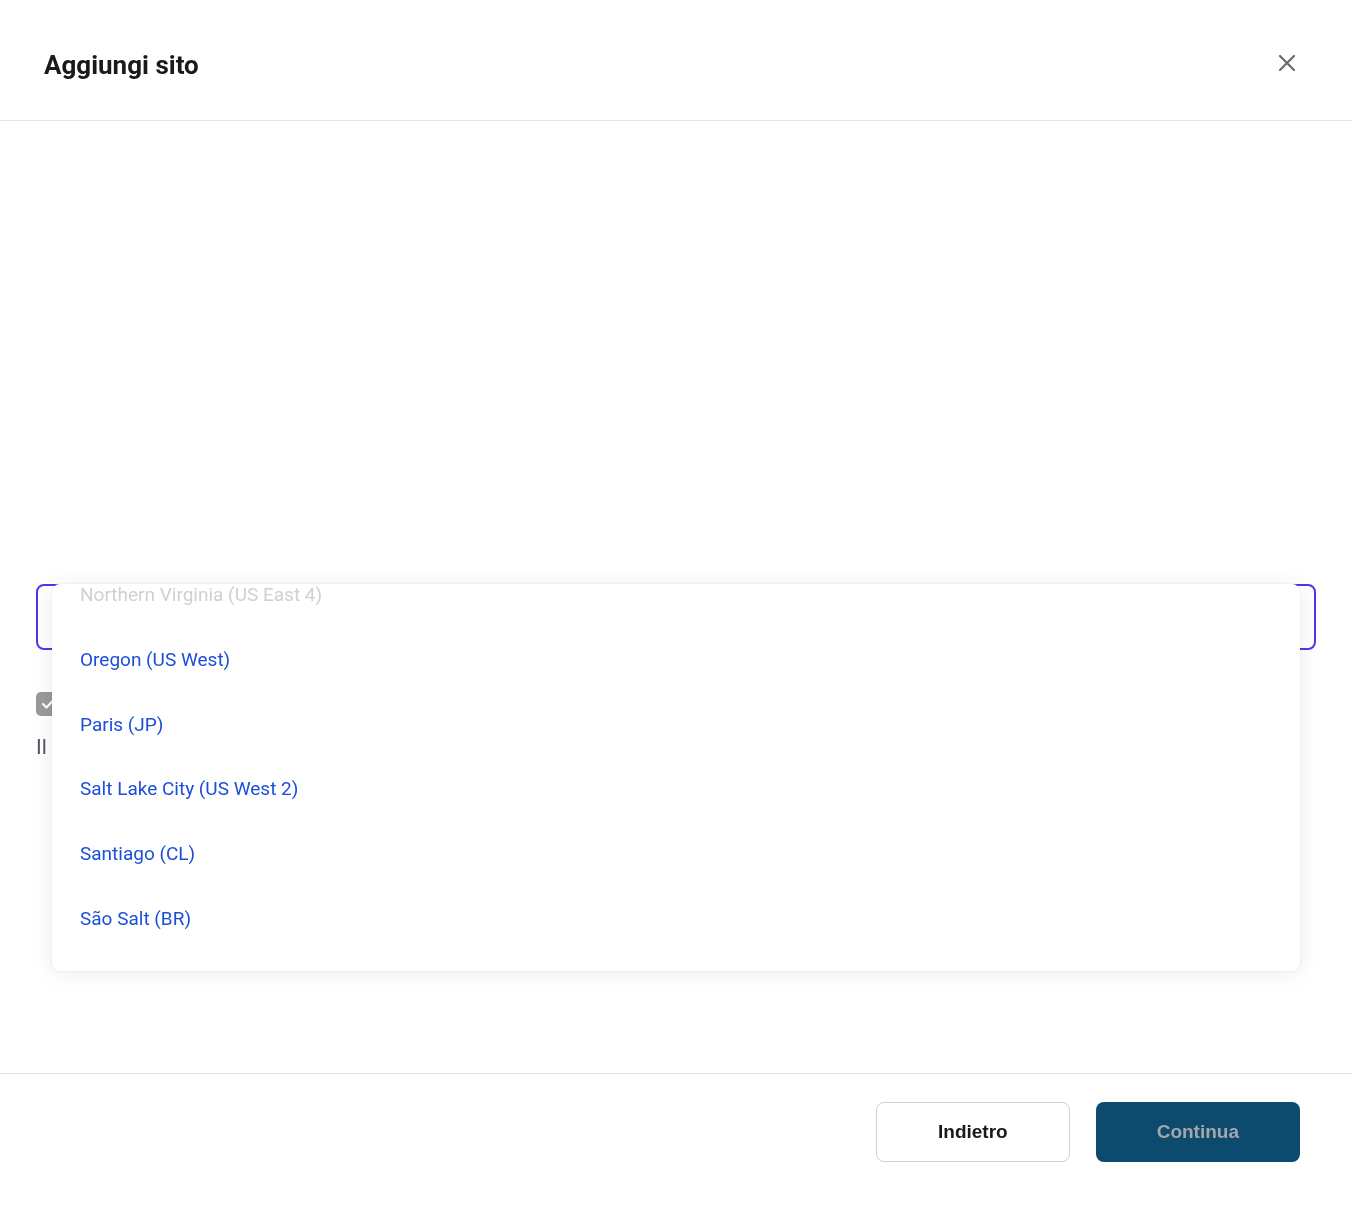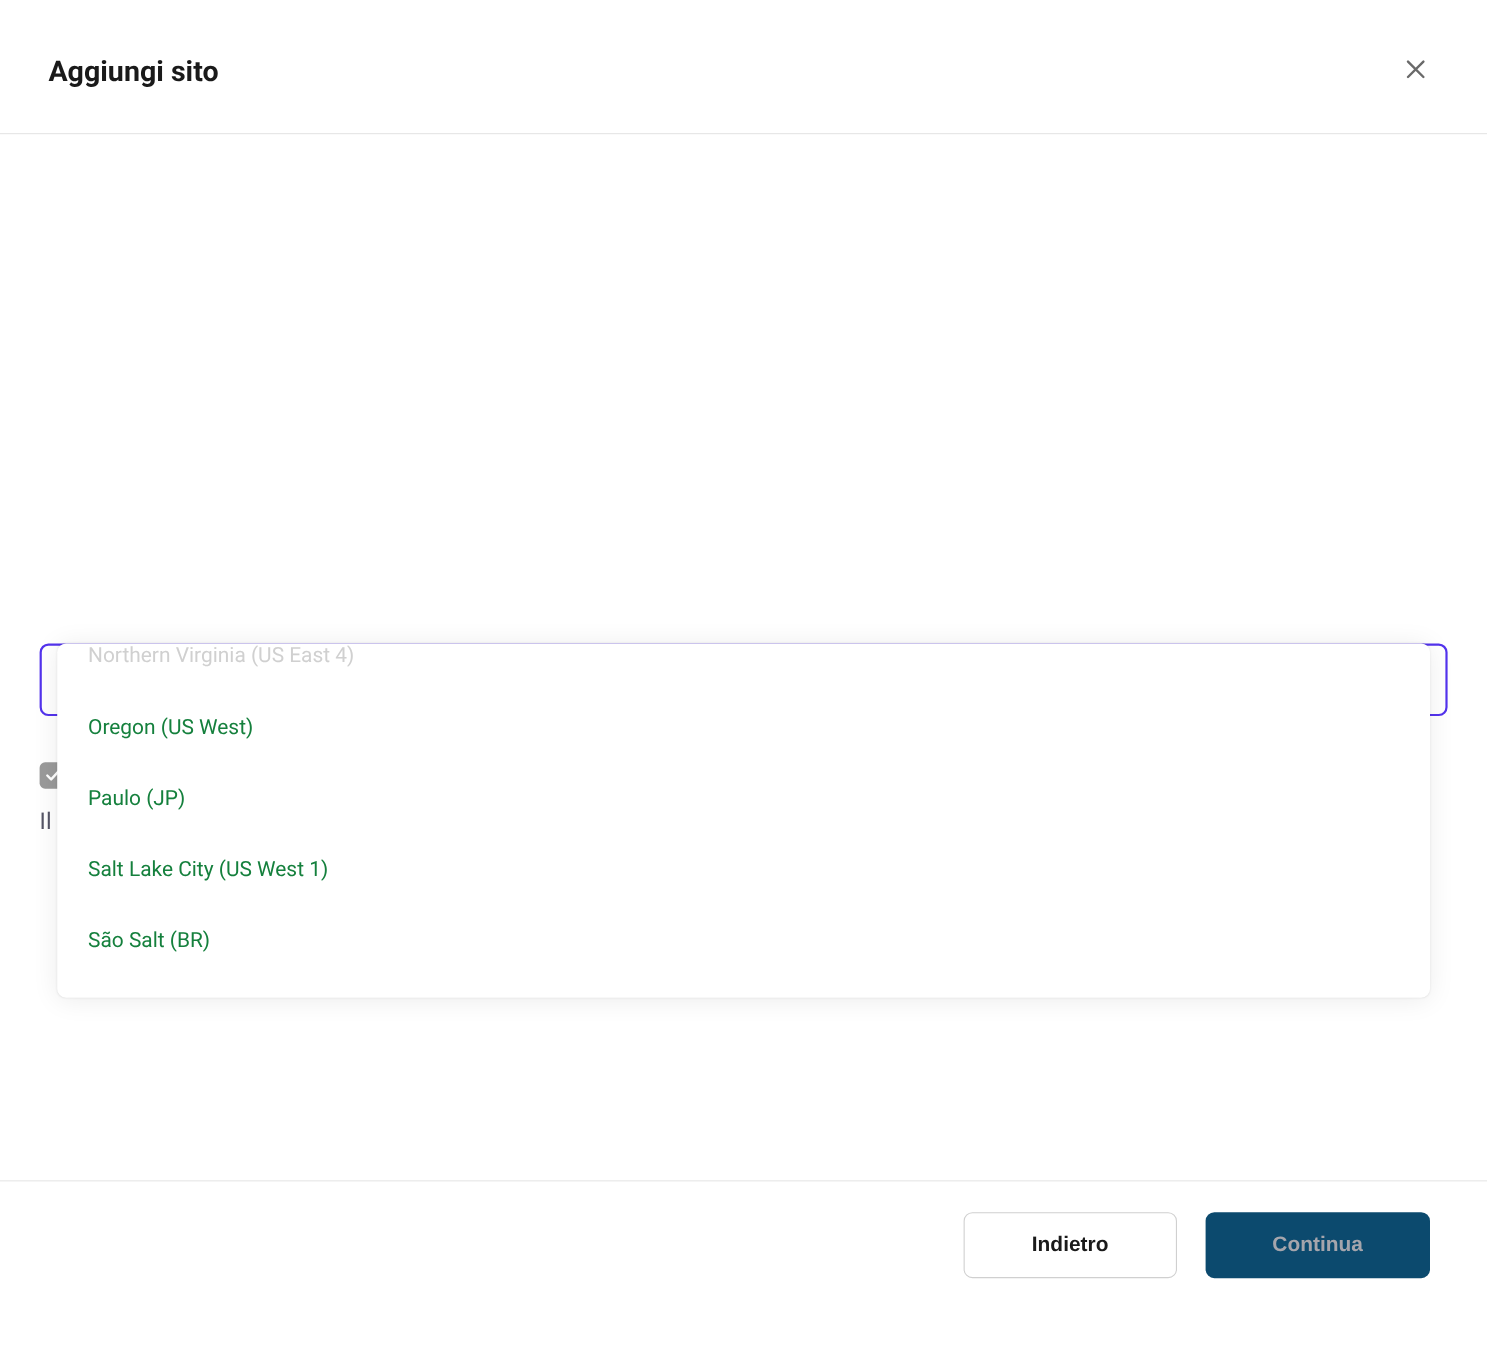--- a/index.html
+++ b/index.html
@@ -52,21 +52,21 @@
       background: #ffffff;
       border-radius: 8px;
       box-shadow: 0 2px 24px rgba(0, 0, 0, 0.08), 0 0 2px rgba(0,0,0,0.1);
       overflow: hidden;
       z-index: 10;
     }
 
     .dropdown-item {
       padding: 21px 28px;
       font-size: 19px;
-      color: #15803d;
+      color: #1d4ed8;
       cursor: pointer;
       position: relative;
       line-height: 1.2;
     }
 
     .dropdown-item.cut-off {
       padding-top: 0;
       padding-bottom: 21px;
       color: #d0d0d0;
       font-size: 19px;
@@ -206,24 +206,27 @@
 <div class="content">
 
   <div class="dropdown-list">
     <div class="dropdown-item cut-off">
       <span>Northern Virginia (US East 4)</span>
     </div>
     <div class="dropdown-item">
       <span>Oregon (US West)</span>
     </div>
     <div class="dropdown-item">
-      <span>Paulo (JP)</span>
-    </div>
-    <div class="dropdown-item">
-      <span>Salt Lake City (US West 1)</span>
+      <span>Paris (JP)</span>
+    </div>
+    <div class="dropdown-item">
+      <span>Salt Lake City (US West 2)</span>
+    </div>
+    <div class="dropdown-item">
+      <span>Santiago (CL)</span>
     </div>
     <div class="dropdown-item">
       <span>São Salt (BR)</span>
     </div>
   </div>
 
   <div class="select-field">
     <span class="chevron-down">
       <svg width="16" height="10" viewBox="0 0 16 10" fill="none">
         <path d="M2 2 L8 8 L14 2" stroke="currentColor" stroke-width="1.5" stroke-linecap="round" stroke-linejoin="round"></path>

